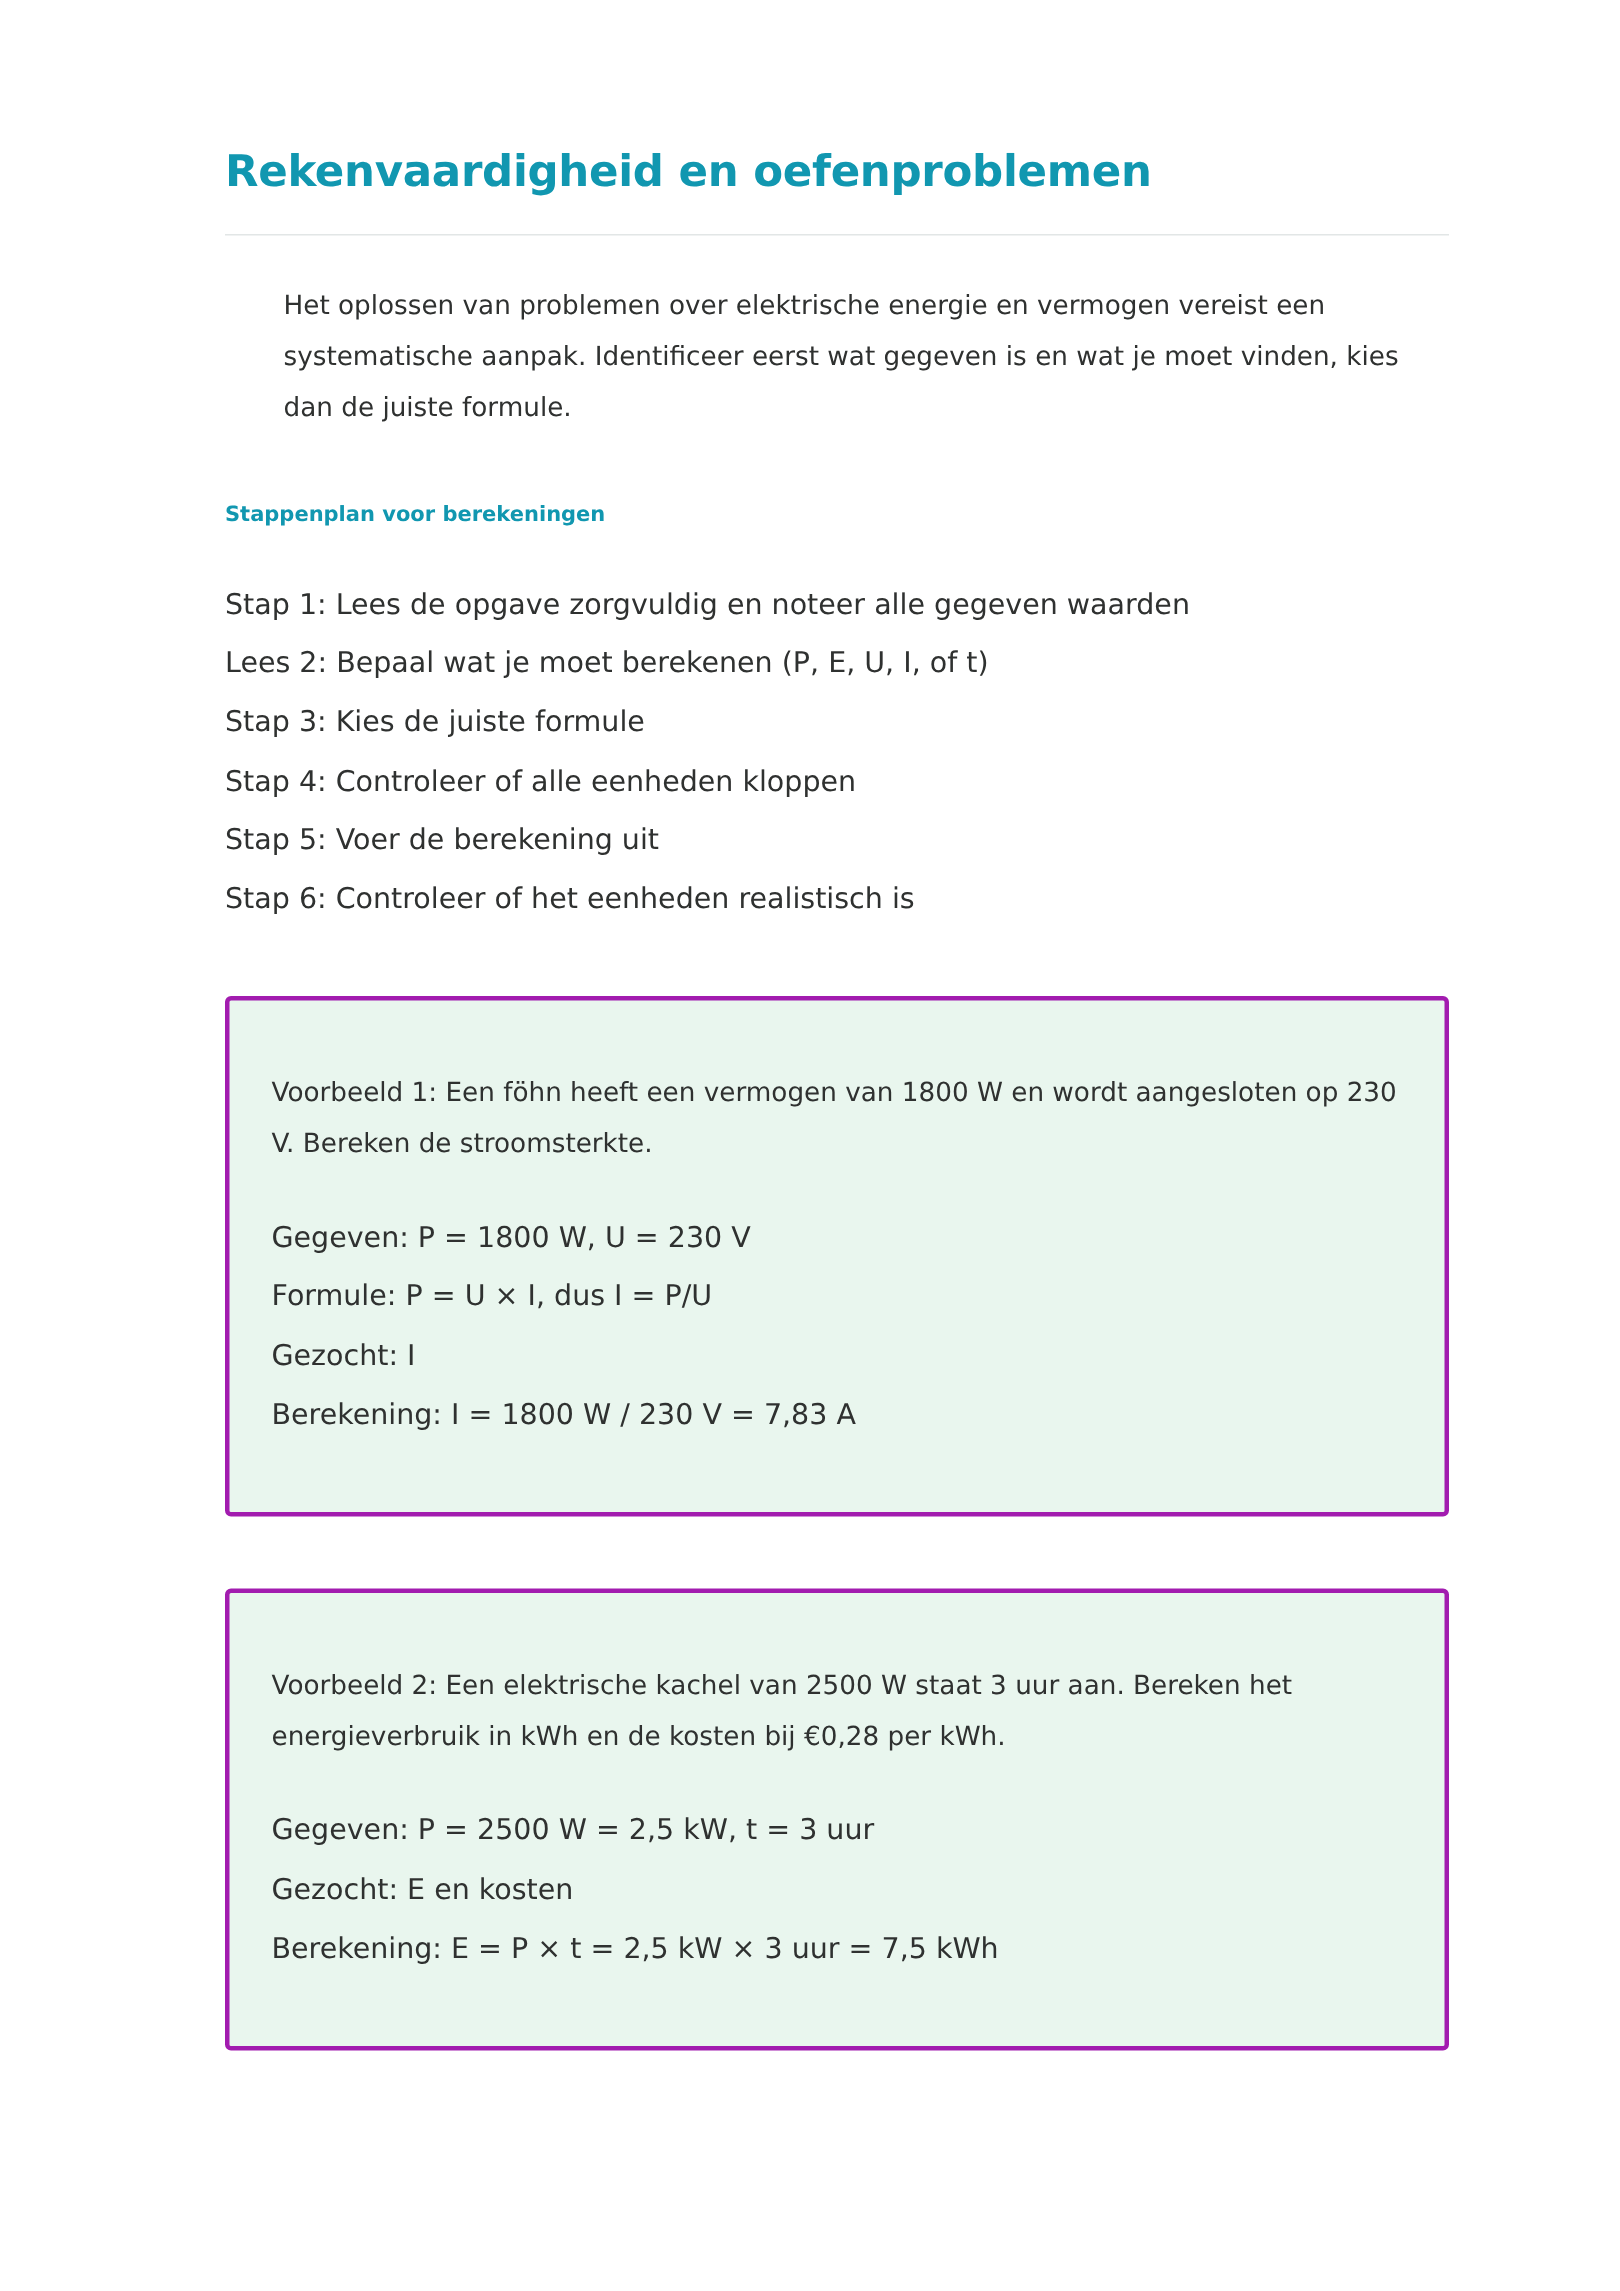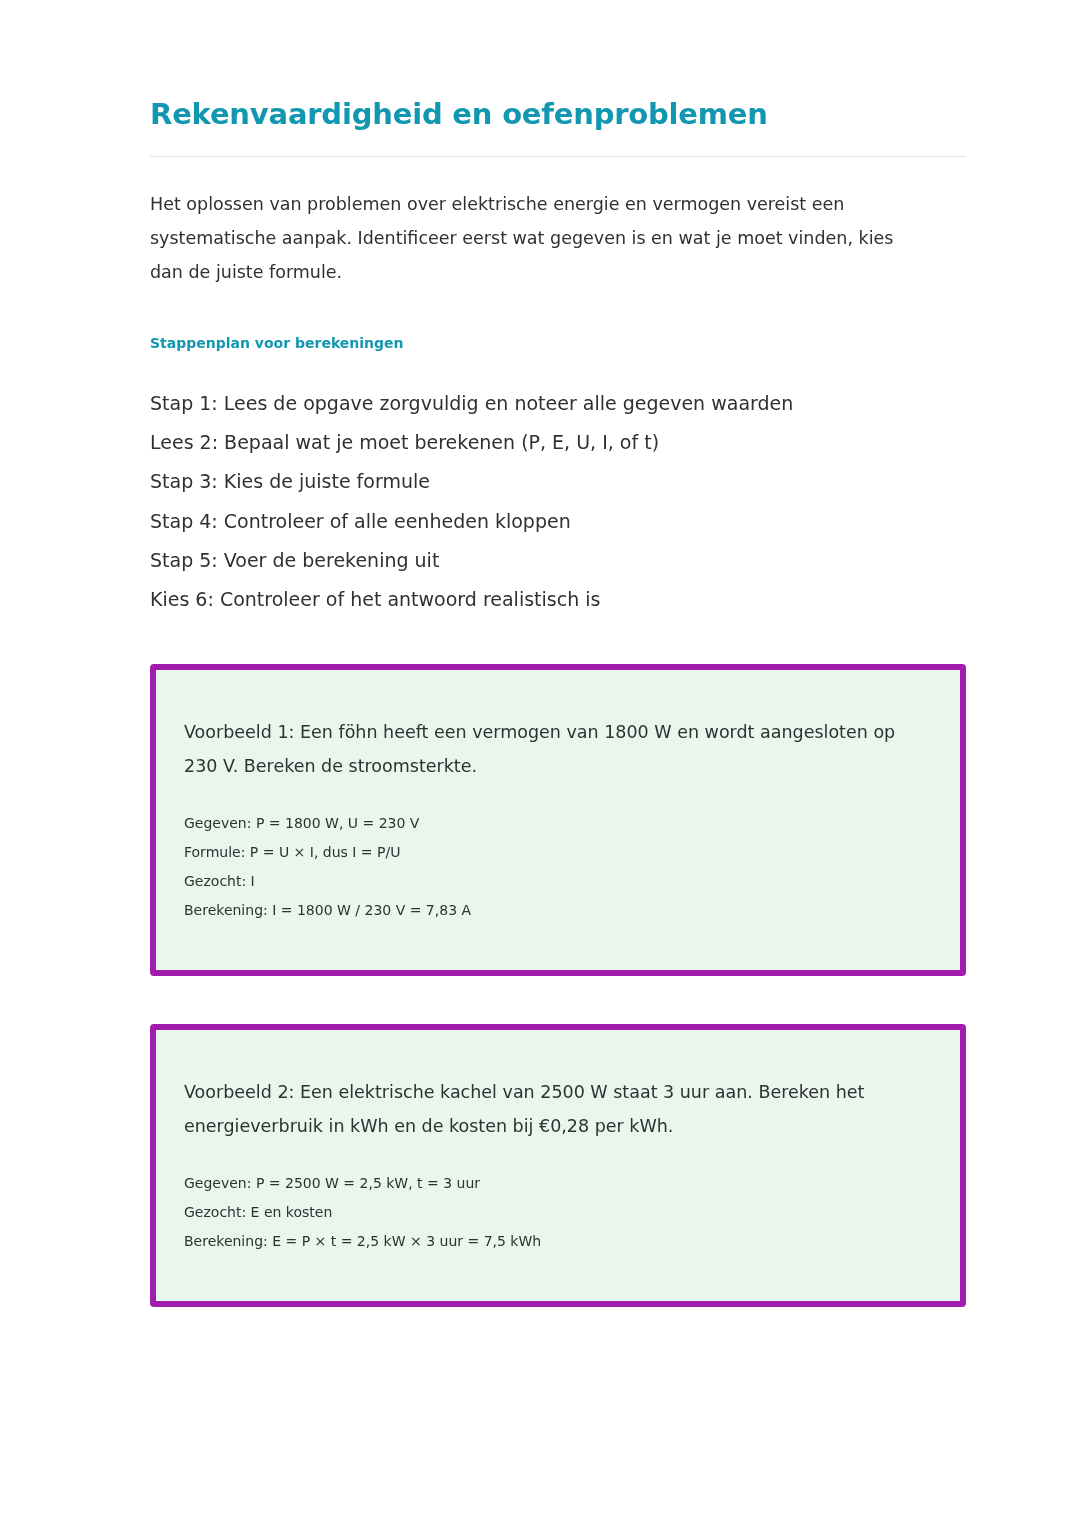--- a/index.html
+++ b/index.html
@@ -33,59 +33,60 @@
     border: 0;
     border-top: 1px solid #e2e6e6;
     margin: 22px 0 0 0;
   }
   .intro {
     font-size: 17.5px;
     line-height: 1.95;
     color: #2f3130;
     margin-top: 30px;
     max-width: 780px;
+    margin-left: 39px;
   }
   .subheading {
     font-size: 14px;
     font-weight: 700;
     color: #1197b0;
     margin-top: 45px;
     margin-bottom: 0;
     line-height: 1.4;
   }
   .steps {
     margin-top: 30px;
   }
   .step-line {
     font-size: 19px;
     line-height: 2.07;
     color: #2f3130;
   }
   .example-box {
     margin-top: 44px;
-    border: 6px solid #a21caf;
+    border: 3px solid #a21caf;
     border-radius: 4px;
     background: #e9f6ee;
     padding: 45px 28px 45px 28px;
     box-sizing: border-box;
   }
   .example-box + .example-box {
     margin-top: 48px;
   }
   .example-statement {
     font-size: 17.5px;
     line-height: 1.95;
     color: #2f3130;
     margin: 0;
   }
   .example-lines {
     margin-top: 26px;
   }
   .example-line {
-    font-size: 14px;
+    font-size: 19px;
     line-height: 2.07;
     color: #2f3130;
   }
 </style>
 </head>
 <body>
 
 <div class="page">
 
   <h1 class="doc-title">Rekenvaardigheid en oefenproblemen</h1>
@@ -94,21 +95,21 @@
   <p class="intro">Het oplossen van problemen over elektrische energie en vermogen vereist een systematische aanpak. Identificeer eerst wat gegeven is en wat je moet vinden, kies dan de juiste formule.</p>
 
   <h2 class="subheading">Stappenplan voor berekeningen</h2>
 
   <div class="steps">
     <div class="step-line">Stap 1: Lees de opgave zorgvuldig en noteer alle gegeven waarden</div>
     <div class="step-line">Lees 2: Bepaal wat je moet berekenen (P, E, U, I, of t)</div>
     <div class="step-line">Stap 3: Kies de juiste formule</div>
     <div class="step-line">Stap 4: Controleer of alle eenheden kloppen</div>
     <div class="step-line">Stap 5: Voer de berekening uit</div>
-    <div class="step-line">Kies 6: Controleer of het antwoord realistisch is</div>
+    <div class="step-line">Stap 6: Controleer of het eenheden realistisch is</div>
   </div>
 
   <div class="example-box">
     <p class="example-statement">Voorbeeld 1: Een föhn heeft een vermogen van 1800 W en wordt aangesloten op 230 V. Bereken de stroomsterkte.</p>
     <div class="example-lines">
       <div class="example-line">Gegeven: P = 1800 W, U = 230 V</div>
       <div class="example-line">Formule: P = U × I, dus I = P/U</div>
       <div class="example-line">Gezocht: I</div>
       <div class="example-line">Berekening: I = 1800 W / 230 V = 7,83 A</div>
     </div>

